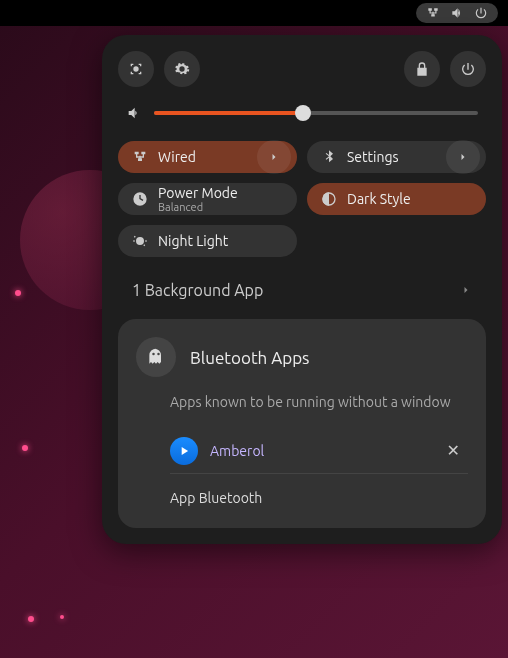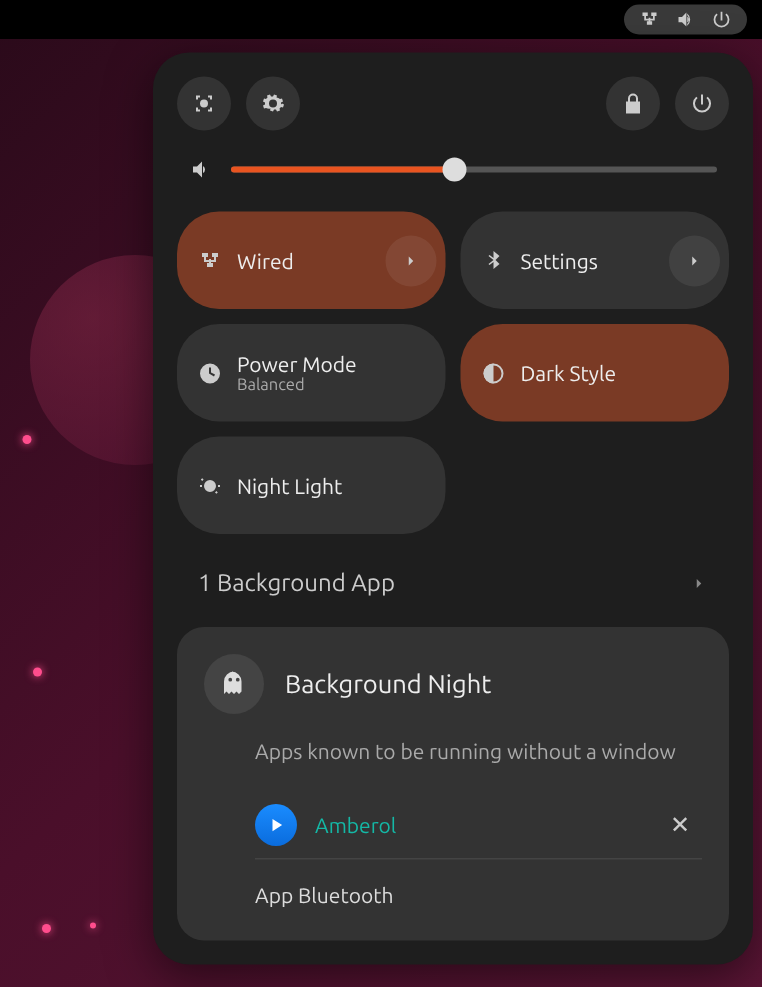--- a/index.html
+++ b/index.html
@@ -108,21 +108,21 @@
   }
   .toggle-grid {
     display: grid;
     grid-template-columns: 1fr 1fr;
     gap: 10px;
     margin-bottom: 14px;
   }
   .toggle {
     background: #333;
     border-radius: 28px;
-    height: 65px;
+    height: 32px;
     display: flex;
     align-items: center;
     padding: 0 6px 0 14px;
     gap: 10px;
     cursor: pointer;
     position: relative;
   }
   .toggle.active { background: #7a3a25; }
   .toggle-label { flex: 1; font-size: 14px; color: #eee; }
   .toggle-sub { font-size: 11px; color: #aaa; display:block; }
@@ -175,21 +175,21 @@
     border-bottom: 1px solid #444;
   }
   .app-icon {
     width: 28px; height: 28px;
     border-radius: 50%;
     background: linear-gradient(#1a8cff,#0a6cdd);
     display: flex;
     align-items: center;
     justify-content: center;
   }
-  .app-name { font-size: 14px; color: #14b8a6; flex: 1; }
+  .app-name { font-size: 14px; color: #c4b5fd; flex: 1; }
   .close-x { font-size: 16px; color: #ccc; cursor: pointer; padding: 4px 8px; }
   .app-settings {
     padding: 16px 0 4px 0;
     font-size: 14px;
     color: #ddd;
     cursor: pointer;
   }
 </style>
 </head>
 <body>
@@ -310,21 +310,21 @@
       </svg>
   </div>
 
   <div class="bg-card">
     <div class="bg-card-header">
       <div class="ghost-wrap">
         <svg width="20" height="20" viewBox="0 0 24 24" fill="#ddd">
             <path d="M12 2a8 8 0 0 0-8 8v10l2-2 2 2 2-2 2 2 2-2 2 2 2-2V10a8 8 0 0 0-8-8zm-3 8a1.5 1.5 0 1 1 0-3 1.5 1.5 0 0 1 0 3zm6 0a1.5 1.5 0 1 1 0-3 1.5 1.5 0 0 1 0 3z"></path>
           </svg>
       </div>
-      <div class="bg-card-title">Background Night</div>
+      <div class="bg-card-title">Bluetooth Apps</div>
     </div>
     <div class="bg-card-body">
       <div class="bg-card-desc">Apps known to be running without a window</div>
       <div class="app-row">
         <div class="app-icon">
           <svg width="14" height="14" viewBox="0 0 24 24" fill="#fff">
               <path d="M8 5v14l11-7z"></path>
             </svg>
         </div>
         <span class="app-name">Amberol</span>

